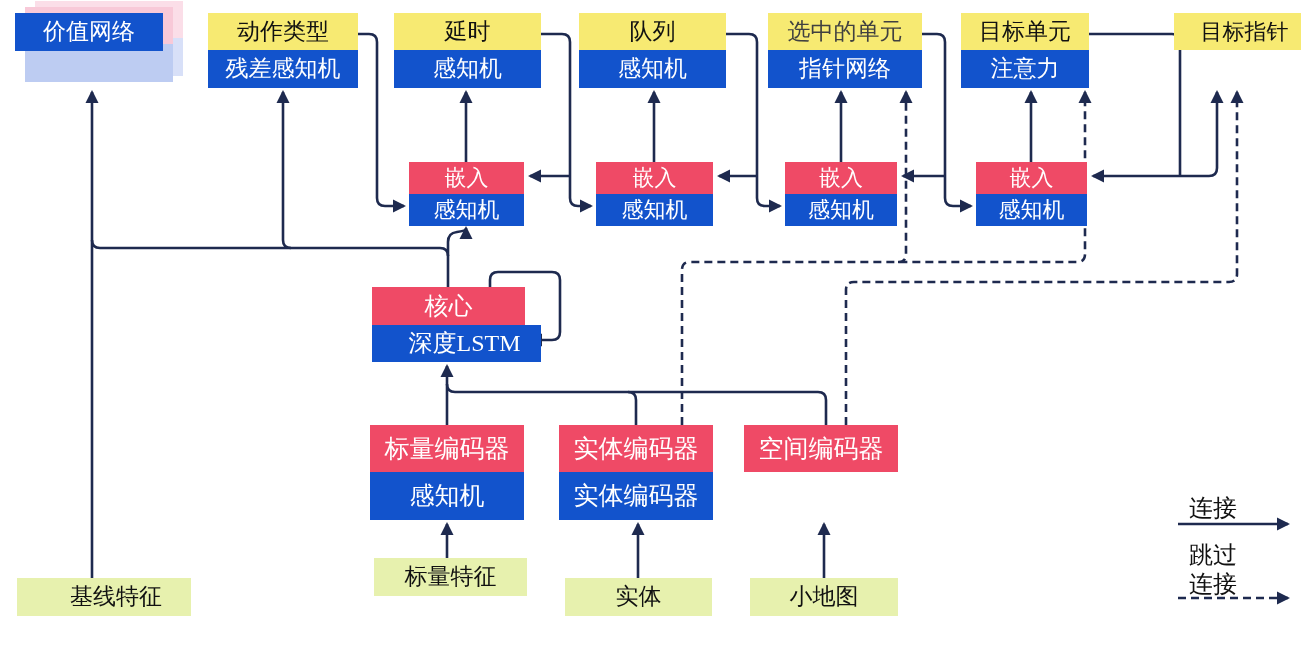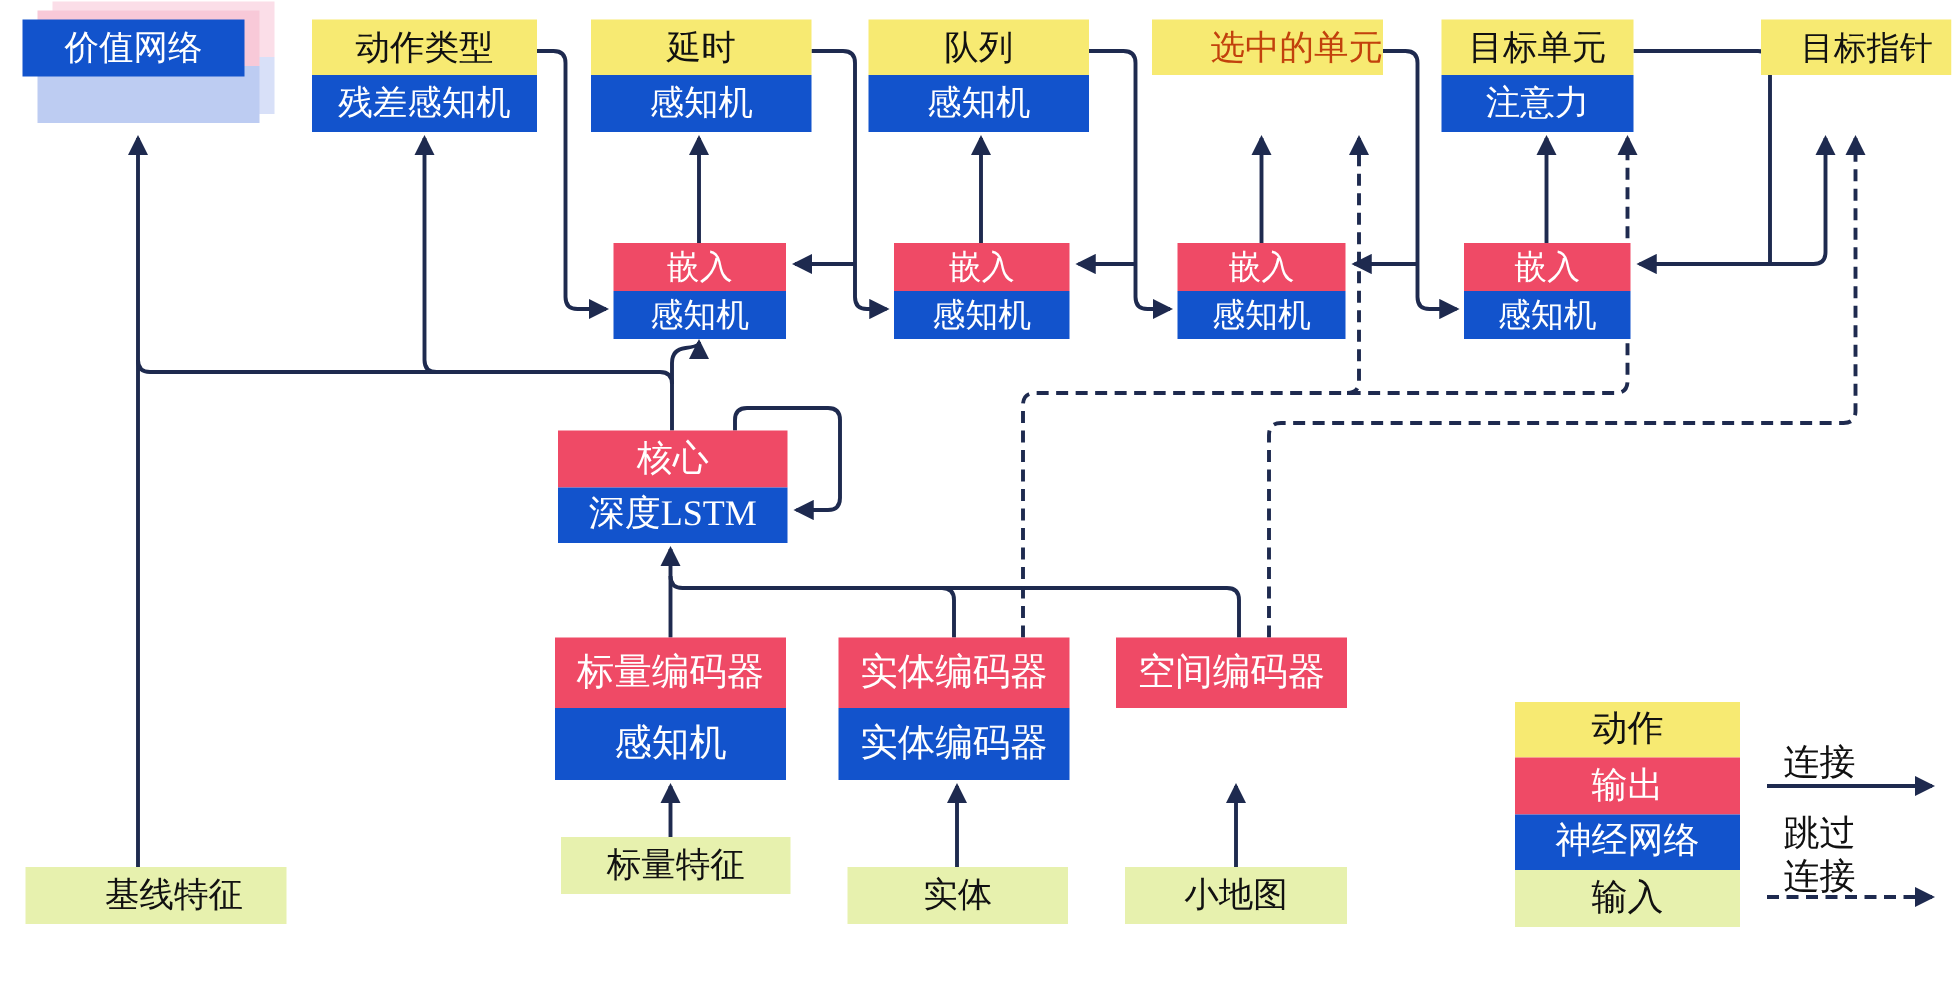--- a/index.html
+++ b/index.html
@@ -83,21 +83,22 @@
       </div>
       <div class="node" style="left: 394px; top: 13px; width: 147px;">
         <div class="sec" style="height: 37px; line-height: 37px; background: rgb(247, 234, 114); color: rgb(17, 17, 17); font-size: 23px;">延时</div>
         <div class="sec" style="height: 38px; line-height: 38px; background: rgb(18, 83, 204); color: rgb(255, 255, 255); font-size: 23px;">感知机</div>
       </div>
       <div class="node" style="left: 579px; top: 13px; width: 147px;">
         <div class="sec" style="height: 37px; line-height: 37px; background: rgb(247, 234, 114); color: rgb(17, 17, 17); font-size: 23px;">队列</div>
         <div class="sec" style="height: 38px; line-height: 38px; background: rgb(18, 83, 204); color: rgb(255, 255, 255); font-size: 23px;">感知机</div>
       </div>
       <div class="node" style="left: 768px; top: 13px; width: 154px;">
-        <div class="sec" style="height: 37px; line-height: 37px; background: rgb(247, 234, 114); color: #c2410c; font-size: 23px; text-align: right;">选中的单元</div>
+        <div class="sec" style="height: 37px; line-height: 37px; background: rgb(247, 234, 114); color: #404040; font-size: 23px;">选中的单元</div>
+        <div class="sec" style="height: 38px; line-height: 38px; background: rgb(18, 83, 204); color: rgb(255, 255, 255); font-size: 23px;">指针网络</div>
       </div>
       <div class="node" style="left: 961px; top: 13px; width: 128px;">
         <div class="sec" style="height: 37px; line-height: 37px; background: rgb(247, 234, 114); color: rgb(17, 17, 17); font-size: 23px;">目标单元</div>
         <div class="sec" style="height: 38px; line-height: 38px; background: rgb(18, 83, 204); color: rgb(255, 255, 255); font-size: 23px;">注意力</div>
       </div>
       <div class="node" style="left: 1149px; top: 13px; width: 141px; padding-left: 25px;">
         <div class="sec" style="height: 37px; line-height: 37px; background: rgb(247, 234, 114); color: rgb(17, 17, 17); font-size: 22px;">目标指针</div>
       </div>
       <div class="node" style="left: 409px; top: 162px; width: 115px;">
         <div class="sec" style="height: 32px; line-height: 32px; background: rgb(239, 74, 102); color: rgb(255, 255, 255); font-size: 22px;">嵌入</div>
@@ -110,42 +111,36 @@
       <div class="node" style="left: 785px; top: 162px; width: 112px;">
         <div class="sec" style="height: 32px; line-height: 32px; background: rgb(239, 74, 102); color: rgb(255, 255, 255); font-size: 22px;">嵌入</div>
         <div class="sec" style="height: 32px; line-height: 32px; background: rgb(18, 83, 204); color: rgb(255, 255, 255); font-size: 22px;">感知机</div>
       </div>
       <div class="node" style="left: 976px; top: 162px; width: 111px;">
         <div class="sec" style="height: 32px; line-height: 32px; background: rgb(239, 74, 102); color: rgb(255, 255, 255); font-size: 22px;">嵌入</div>
         <div class="sec" style="height: 32px; line-height: 32px; background: rgb(18, 83, 204); color: rgb(255, 255, 255); font-size: 22px;">感知机</div>
       </div>
       <div class="node" style="left: 372px; top: 287px; width: 153px;">
         <div class="sec" style="height: 38px; line-height: 38px; background: rgb(239, 74, 102); color: rgb(255, 255, 255); font-size: 24px;">核心</div>
-        <div class="sec" style="height: 37px; line-height: 37px; background: rgb(18, 83, 204); color: rgb(255, 255, 255); font-size: 24px;">深度LSTM</div>
+        <div class="sec" style="height: 37px; line-height: 37px; background: rgb(18, 83, 204); color: rgb(255, 255, 255); font-size: 24px; padding-left: 16px;">深度LSTM</div>
       </div>
       <div class="node" style="left: 370px; top: 425px; width: 154px;">
         <div class="sec" style="height: 47px; line-height: 47px; background: rgb(239, 74, 102); color: rgb(255, 255, 255); font-size: 25px;">标量编码器</div>
         <div class="sec" style="height: 48px; line-height: 48px; background: rgb(18, 83, 204); color: rgb(255, 255, 255); font-size: 25px;">感知机</div>
       </div>
       <div class="node" style="left: 559px; top: 425px; width: 154px;">
         <div class="sec" style="height: 47px; line-height: 47px; background: rgb(239, 74, 102); color: rgb(255, 255, 255); font-size: 25px;">实体编码器</div>
         <div class="sec" style="height: 48px; line-height: 48px; background: rgb(18, 83, 204); color: rgb(255, 255, 255); font-size: 25px;">实体编码器</div>
       </div>
       <div class="node" style="left: 744px; top: 425px; width: 154px;">
         <div class="sec" style="height: 47px; line-height: 47px; background: rgb(239, 74, 102); color: rgb(255, 255, 255); font-size: 25px;">空间编码器</div>
       </div>
       <div class="node" style="left: 17px; top: 578px; width: 150px; height: 38px; line-height: 38px; background: rgb(231, 241, 174); color: rgb(17, 17, 17); font-size: 23px; padding-left: 24px;">基线特征</div>
       <div class="node" style="left: 374px; top: 558px; width: 153px; height: 38px; line-height: 38px; background: rgb(231, 241, 174); color: rgb(17, 17, 17); font-size: 23px;">标量特征</div>
       <div class="node" style="left: 565px; top: 578px; width: 147px; height: 38px; line-height: 38px; background: rgb(231, 241, 174); color: rgb(17, 17, 17); font-size: 23px;">实体</div>
       <div class="node" style="left: 750px; top: 578px; width: 148px; height: 38px; line-height: 38px; background: rgb(231, 241, 174); color: rgb(17, 17, 17); font-size: 23px;">小地图</div>
     </div>
 
-  <div class="legend-box" id="legend-box" style="left:1010px;top:468px;width:150px;">
-      <div class="legend-row" style="height: 37px; line-height: 37px; background: rgb(247, 234, 114); color: rgb(17, 17, 17); font-size: 24px;">动作</div>
-      <div class="legend-row" style="height: 38px; line-height: 38px; background: rgb(239, 74, 102); color: rgb(255, 255, 255); font-size: 24px;">输出</div>
-      <div class="legend-row" style="height: 37px; line-height: 37px; background: rgb(18, 83, 204); color: rgb(255, 255, 255); font-size: 24px;">神经网络</div>
-      <div class="legend-row" style="height: 38px; line-height: 38px; background: rgb(231, 241, 174); color: rgb(17, 17, 17); font-size: 24px;">输入</div>
-    </div>
 
   <div class="lg-label" style="left:1163px;top:492px;">连接</div>
   <div class="lg-label" style="left:1163px;top:539px;">跳过</div>
   <div class="lg-label" style="left:1163px;top:568px;">连接</div>
 </div>
 
 </body></html>

